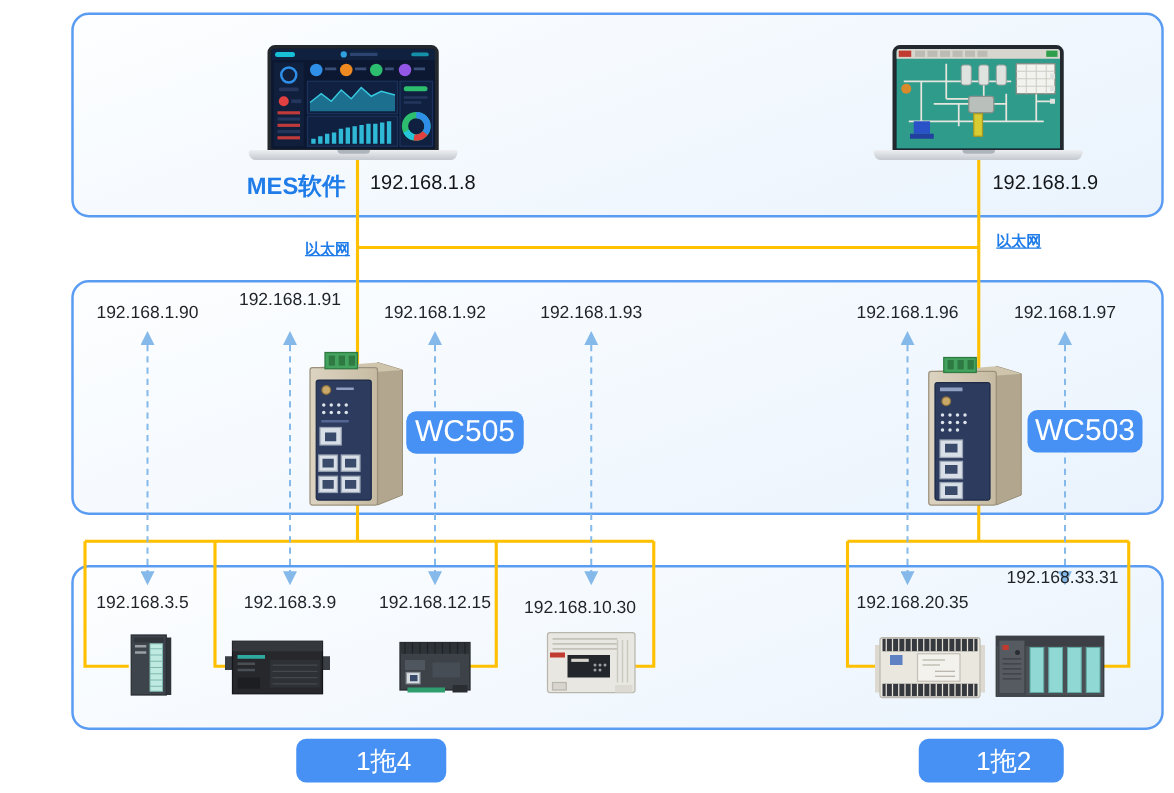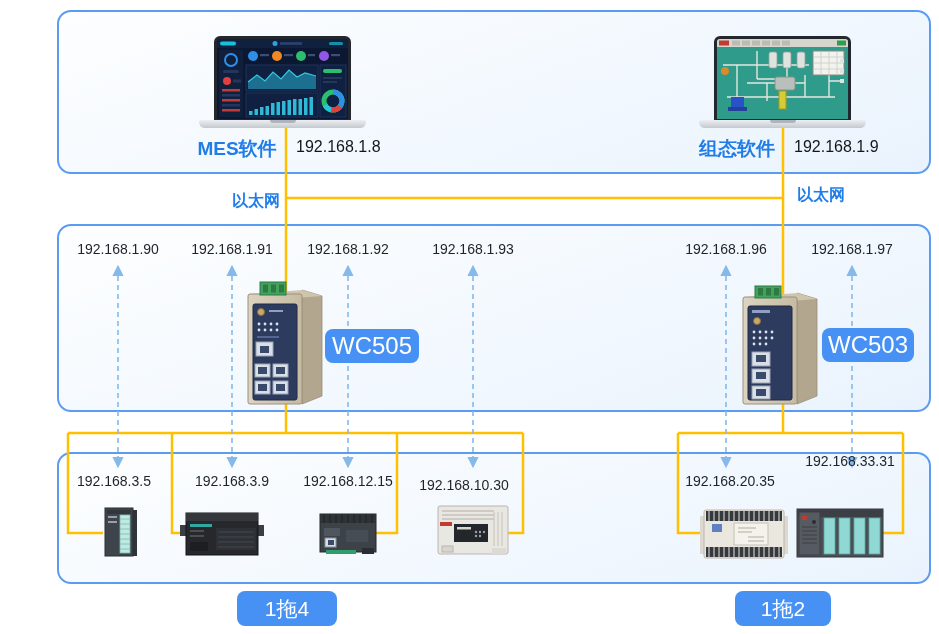--- a/index.html
+++ b/index.html
@@ -22,27 +22,27 @@
   .wire-y{stroke:var(--wire-yellow,#FFC000);stroke-width:2.5;fill:none;}
   .arrow{stroke:var(--arrow-blue,#85B9EA);stroke-width:1.6;stroke-dasharray:5 4;fill:none;}
 
   
   .ip{position:absolute;width:116px;text-align:center;font-size:14px;
       color:var(--ip-text,#1F2328);z-index:2;}
 
   
   .hostname{position:absolute;font-size:19px;font-weight:bold;color:var(--text-blue,#1F7CE8);z-index:2;}
   .hostip{position:absolute;font-size:16px;color:#14171A;z-index:2;}
-  .eth{position:absolute;font-size:16px;font-weight:bold;color:var(--text-blue,#1F7CE8);z-index:2;}
+  .eth{position:absolute;font-size:12px;font-weight:bold;color:var(--text-blue,#1F7CE8);z-index:2;text-decoration:underline;}
 
   
   .chip{position:absolute;background:var(--accent-blue,#4791F4);color:#fff;border-radius:8px;
         display:flex;align-items:center;justify-content:center;font-size:24px;z-index:3;}
   .grp{position:absolute;background:var(--accent-blue,#4791F4);color:#fff;border-radius:8px;
-       display:flex;align-items:center;justify-content:center;font-size:21px;z-index:3;}
+       display:flex;align-items:center;justify-content:center;font-size:21px;z-index:3;padding-left:20px;}
 
   
   .lapscr{position:absolute;width:137px;height:86px;background:#0C1831;border:3px solid #23282F;
           border-radius:6px 6px 2px 2px;box-sizing:border-box;z-index:2;overflow:hidden;}
   .lapbase{position:absolute;width:167px;height:8px;border-radius:2px 2px 6px 6px / 2px 2px 7px 7px;
            background:linear-gradient(180deg,#EDEFF2,#C4C9CF);z-index:2;}
   .lapbase:after{content:"";position:absolute;left:50%;top:0;width:26px;height:3px;margin-left:-13px;
            background:#AEB4BB;border-radius:0 0 4px 4px;}
 
   .imgsvg{position:absolute;z-index:2;}
@@ -168,28 +168,27 @@
       <rect x="11" y="68" width="19" height="4" fill="#22409E"></rect>
       <rect x="123" y="20" width="4" height="4" fill="#DFE3E0"></rect>
         <rect x="123" y="30" width="4" height="4" fill="#DFE3E0"></rect>
         <rect x="123" y="40" width="4" height="4" fill="#DFE3E0"></rect>
     </svg>
   </div>
   <div class="lapbase" style="left:699px;top:120px;"></div>
 
   <div class="hostname" style="left:187px;top:136px;width:100px;text-align:center;">MES软件</div>
   <div class="hostip" style="left:296px;top:138px;">192.168.1.8</div>
-  <div class="hostname" style="left:687px;top:136px;width:100px;text-align:center;">组态软件</div>
   <div class="hostip" style="left:794px;top:138px;">192.168.1.9</div>
 
   <div class="eth" style="left:218px;top:191px;width:62px;text-align:right;">以太网</div>
   <div class="eth" style="left:797px;top:185px;">以太网</div>
 
   <div class="ip" style="left:60px;top:241px;">192.168.1.90</div>
-  <div class="ip" style="left:174px;top:241px;">192.168.1.91</div>
+  <div class="ip" style="left:174px;top:231px;">192.168.1.91</div>
   <div class="ip" style="left:290px;top:241px;">192.168.1.92</div>
   <div class="ip" style="left:415px;top:241px;">192.168.1.93</div>
   <div class="ip" style="left:668px;top:241px;">192.168.1.96</div>
   <div class="ip" style="left:794px;top:241px;">192.168.1.97</div>
 
   <svg class="imgsvg" style="left:244px;top:280px;" width="88" height="126" viewBox="0 0 88 126">
     <defs>
         <linearGradient id="gw1" x1="0" y1="0" x2="1" y2="0">
       <stop offset="0" stop-color="#DCD3C1"></stop>
           <stop offset="1" stop-color="#C6BBA2"></stop>

